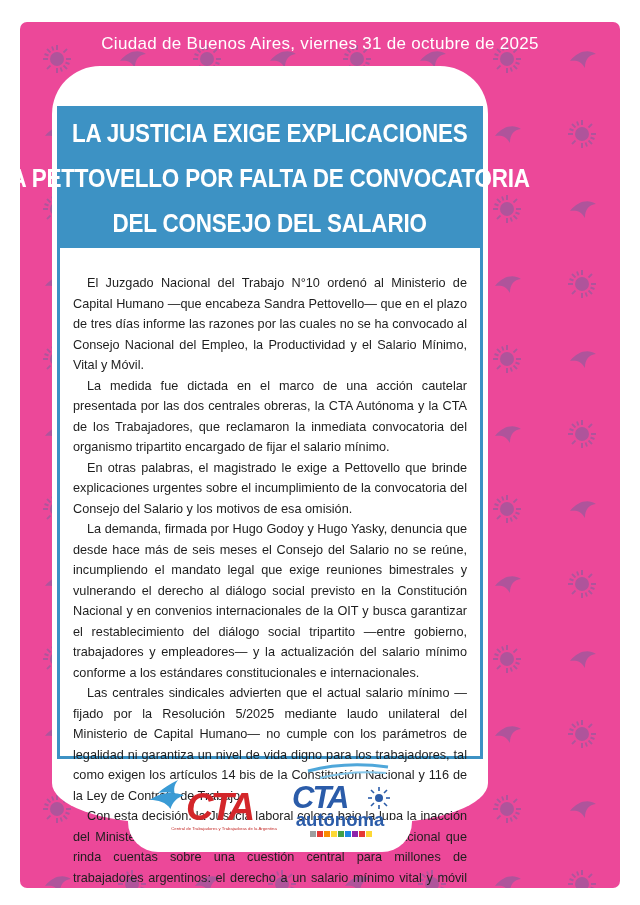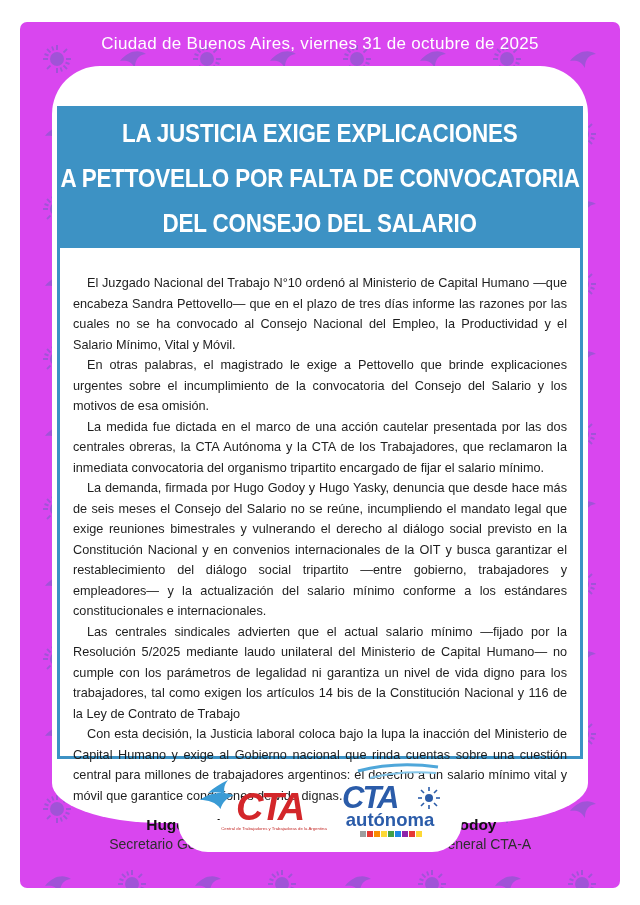--- a/index.html
+++ b/index.html
@@ -6,37 +6,37 @@
   body {
     width:640px; height:905px;
     background:#ffffff;
     font-family:"Liberation Sans", sans-serif;
     position:relative;
     overflow:hidden;
   }
   .blue-backdrop {
     position:absolute; left:20px; top:22px;
     width:600px; height:866px;
-    background:#d946ef;
+    background:#ec4899;
     border-radius:7px;
     overflow:hidden;
   }
   .pattern-svg { position:absolute; left:0; top:0; }
   .date-line {
     position:relative;
     text-align:center;
     color:#ffffff;
     font-size:17px;
     letter-spacing:0.3px;
     padding-top:12px;
     z-index:2;
   }
   .card-wrap {
     position:absolute; left:32px; top:44px;
-    width:536px;
+    width:436px;
     z-index:2;
   }
   .card {
     position:relative;
     height:757px;
     background:#ffffff;
     border-radius:48px 48px 110px 110px / 48px 48px 40px 40px;
   }
   .bottom-tab {
     position:absolute;
@@ -148,22 +148,22 @@
 
       <div class="inner-box">
         <div class="headline-box">
           <div class="headline-line">LA JUSTICIA EXIGE EXPLICACIONES</div>
           <div class="headline-line">A PETTOVELLO POR FALTA DE CONVOCATORIA</div>
           <div class="headline-line">DEL CONSEJO DEL SALARIO</div>
         </div>
 
         <div class="article-body">
           <p>El Juzgado Nacional del Trabajo N°10 ordenó al Ministerio de Capital Humano —que encabeza Sandra Pettovello— que en el plazo de tres días informe las razones por las cuales no se ha convocado al Consejo Nacional del Empleo, la Productividad y el Salario Mínimo, Vital y Móvil.</p>
+          <p>La medida fue dictada en el marco de una acción cautelar presentada por las dos centrales obreras, la CTA Autónoma y la CTA de los Trabajadores, que reclamaron la inmediata convocatoria del organismo tripartito encargado de fijar el salario mínimo.</p>
           <p>En otras palabras, el magistrado le exige a Pettovello que brinde explicaciones urgentes sobre el incumplimiento de la convocatoria del Consejo del Salario y los motivos de esa omisión.</p>
-          <p>La medida fue dictada en el marco de una acción cautelar presentada por las dos centrales obreras, la CTA Autónoma y la CTA de los Trabajadores, que reclamaron la inmediata convocatoria del organismo tripartito encargado de fijar el salario mínimo.</p>
           <p>La demanda, firmada por Hugo Godoy y Hugo Yasky, denuncia que desde hace más de seis meses el Consejo del Salario no se reúne, incumpliendo el mandato legal que exige reuniones bimestrales y vulnerando el derecho al diálogo social previsto en la Constitución Nacional y en convenios internacionales de la OIT y busca garantizar el restablecimiento del diálogo social tripartito —entre gobierno, trabajadores y empleadores— y la actualización del salario mínimo conforme a los estándares constitucionales e internacionales.</p>
           <p>Las centrales sindicales advierten que el actual salario mínimo —fijado por la Resolución 5/2025 mediante laudo unilateral del Ministerio de Capital Humano— no cumple con los parámetros de legalidad ni garantiza un nivel de vida digno para los trabajadores, tal como exigen los artículos 14 bis de la Constitución Nacional y 116 de la Ley de Contrato de Trabajo</p>
           <p>Con esta decisión, la Justicia laboral coloca bajo la lupa la inacción del Ministerio de Capital Humano y exige al Gobierno nacional que rinda cuentas sobre una cuestión central para millones de trabajadores argentinos: el derecho a un salario mínimo vital y móvil que garantice condiciones de vida dignas.</p>
         </div>
 
         <div class="sigs-row">
           <div class="sig-block">
             <div class="sig-name">Hugo Yasky</div>
             <div class="sig-role">Secretario General CTA-T</div>
           </div>

